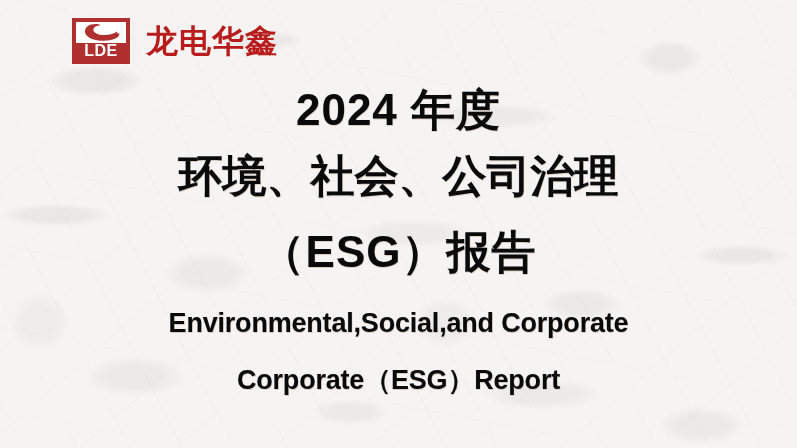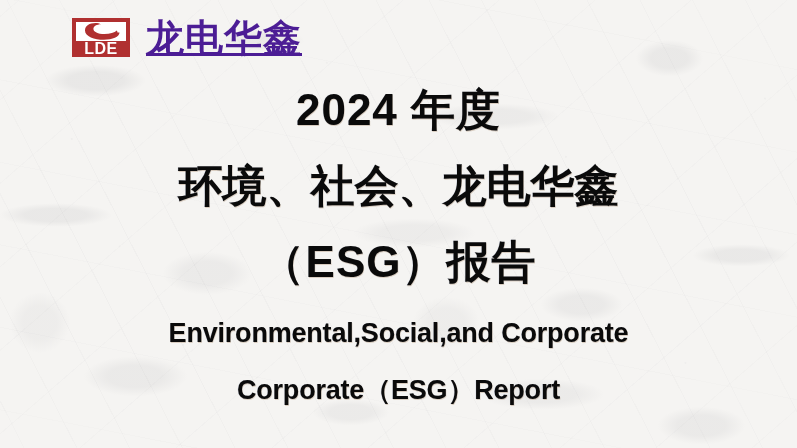--- a/index.html
+++ b/index.html
@@ -82,21 +82,21 @@
   #brand-lockup {
     position: absolute;
     left: 72px;
     top: 18px;
     display: flex;
     align-items: center;
     gap: 16px;
   }
   #brand-logo-mark {
     width: 58px;
-    height: 39px;
+    height: 46px;
     background: #b03030;
     display: flex;
     flex-direction: column;
     align-items: stretch;
     padding: 4px;
     box-sizing: border-box;
   }
   #logo-emblem-panel {
     background: #ffffff;
     height: 25px;
@@ -112,27 +112,26 @@
     color: #ffffff;
     font-family: "Liberation Sans", sans-serif;
     font-weight: bold;
     font-size: 16px;
     letter-spacing: 0.5px;
     line-height: 1;
     padding-bottom: 1px;
   }
   #brand-name-cn {
     font-family: "Liberation Sans", "DejaVu Sans", sans-serif;
-    font-size: 38px;
-    font-weight: bold;
-    color: #4c1d95;
+    font-size: 32px;
+    font-weight: bold;
+    color: #b91c1c;
     letter-spacing: 1px;
     line-height: 1;
     white-space: nowrap;
-    text-decoration: underline;
   }
 
   
   #title-block {
     position: absolute;
     left: 0;
     right: 0;
     top: 88px;
     text-align: center;
   }
@@ -140,21 +139,21 @@
     font-family: "Liberation Sans", "DejaVu Sans", sans-serif;
     font-weight: bold;
     color: #0a0a0a;
     font-size: 44px;
     line-height: 1;
     margin: 0;
     letter-spacing: 1px;
     text-shadow: 0.5px 0.5px 0 rgba(120,70,20,0.22), -0.4px -0.3px 0 rgba(40,70,140,0.16);
     white-space: nowrap;
   }
-  #title-line-1 { margin-bottom: 32px; }
+  #title-line-1 { margin-bottom: 22px; }
   #title-line-2 { margin-bottom: 32px; letter-spacing: 0px; }
   #title-line-3 { margin-bottom: 36px; }
 
   .subtitle-line-en {
     font-family: "Liberation Sans", "DejaVu Sans", sans-serif;
     font-weight: bold;
     color: #0a0a0a;
     font-size: 27px;
     line-height: 1;
     margin: 16px;
@@ -183,19 +182,19 @@
         </svg>
       </div>
       <div id="logo-wordmark">LDE</div>
     </div>
 
     <div id="brand-name-cn">龙电华鑫</div>
   </div>
 
   <div id="title-block">
     <div class="title-line-cn" id="title-line-1">2024 年度</div>
-    <div class="title-line-cn" id="title-line-2">环境、社会、龙电华鑫</div>
+    <div class="title-line-cn" id="title-line-2">环境、社会、公司治理</div>
     <div class="title-line-cn" id="title-line-3">（ESG）报告</div>
     <div class="subtitle-line-en" id="subtitle-line-1">Environmental,Social,and Corporate</div>
     <div class="subtitle-line-en" id="subtitle-line-2">Corporate（ESG）Report</div>
   </div>
 
 </div>
 
 </body></html>

